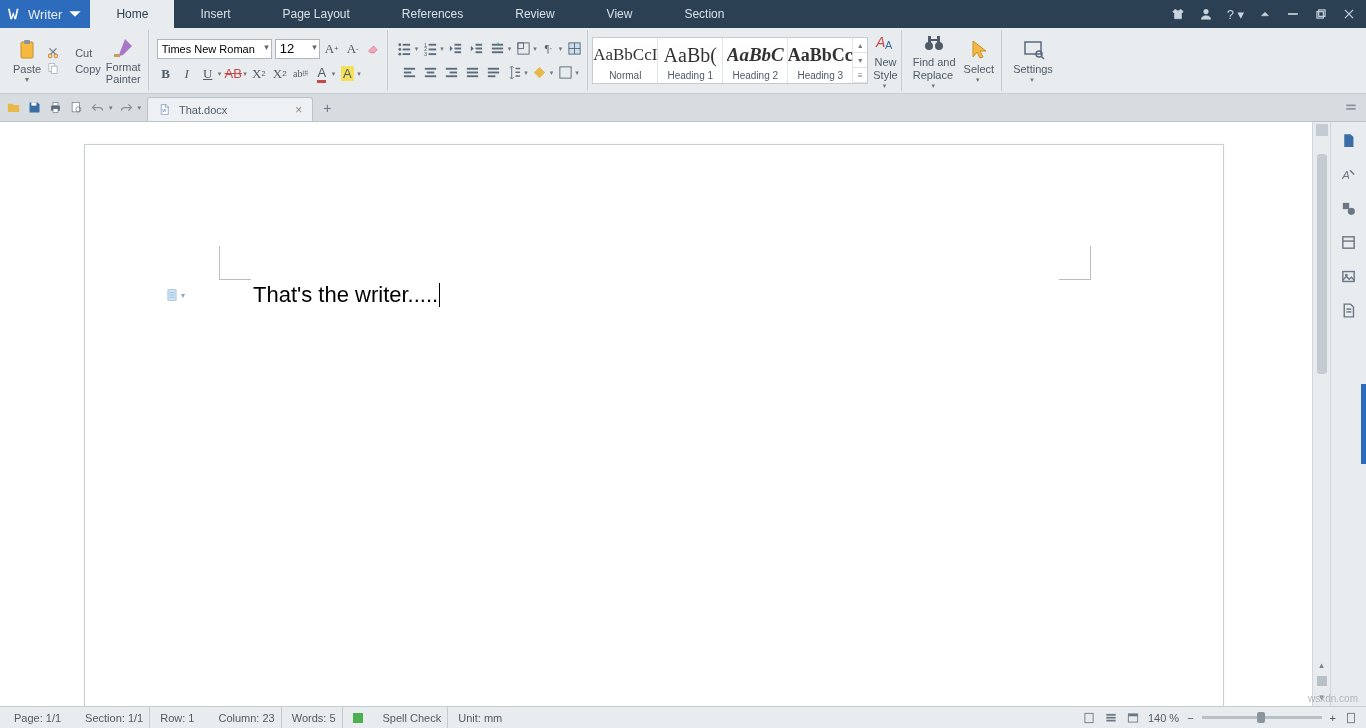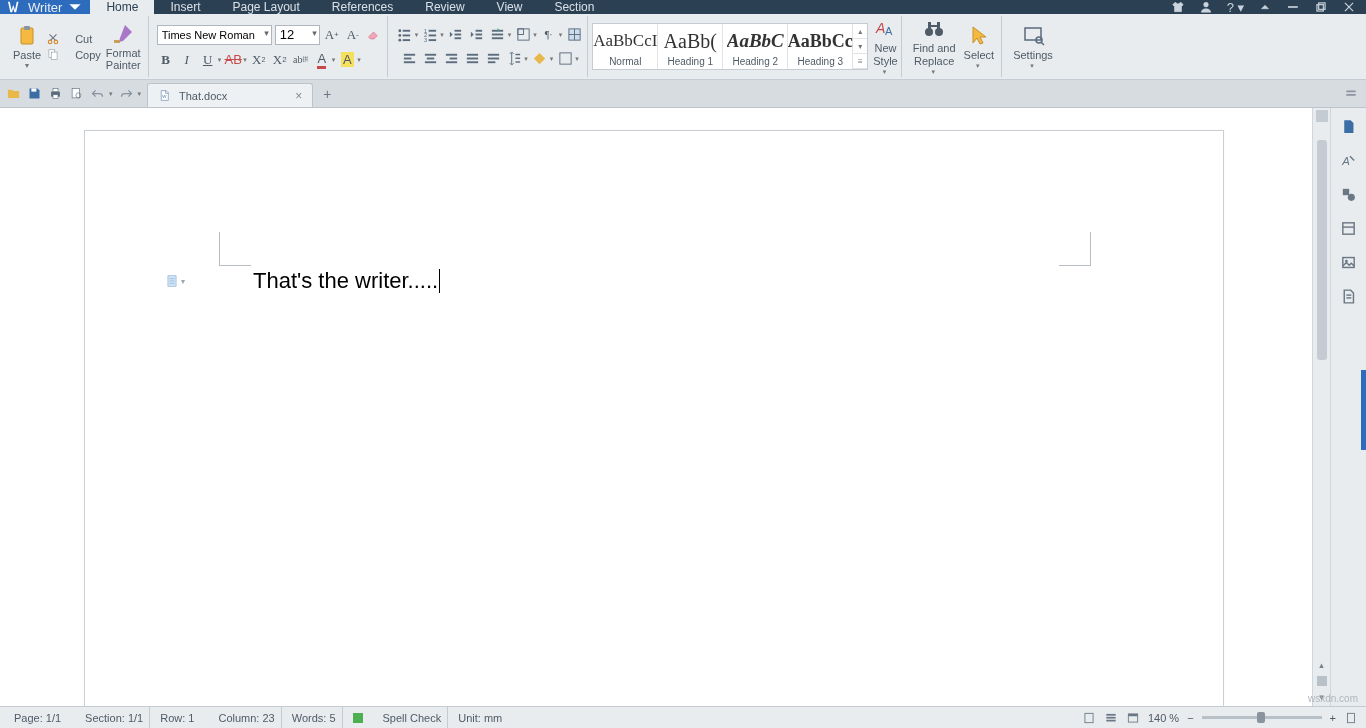--- a/index.html
+++ b/index.html
@@ -1,22 +1,22 @@
 <!DOCTYPE html>
 <html><head>
 <meta charset="utf-8">
 <style>
 *{box-sizing:border-box;margin:0;padding:0;font-family:"Segoe UI",Tahoma,sans-serif;user-select:none}
 body{width:1366px;height:728px;overflow:hidden;background:#fff;display:flex;flex-direction:column;font-size:12px;color:#333}
-.titlebar{height:14px;background:#2c4053;display:flex;align-items:stretch;color:#e8edf1}
+.titlebar{height:28px;background:#2c4053;display:flex;align-items:stretch;color:#e8edf1}
 .app-brand{background:#2d6bbd;display:flex;align-items:center;padding:0 8px;gap:6px;font-size:13px}
 .app-brand svg{width:14px;height:14px;fill:#fff}
 .app-dd{width:10px;height:10px;fill:#cfe0f2}
 .menu{display:flex;align-items:stretch}
-.menu-item{display:flex;align-items:center;padding:0 16px;font-size:12px;color:#d8e0e7;cursor:default}
+.menu-item{display:flex;align-items:center;padding:0 26px;font-size:12px;color:#d8e0e7;cursor:default}
 .menu-item.active{background:#e9ecef;color:#2c4053}
 .title-right{margin-left:auto;display:flex;align-items:center;gap:14px;padding:0 10px}
 .title-right .ico{width:14px;height:14px;fill:#c9d4de;stroke:#c9d4de}
 .ribbon{height:66px;background:#e9ecef;border-bottom:1px solid #c4cbd2;display:flex;align-items:stretch;padding:2px 6px;gap:4px}
 .grp{display:flex;align-items:center;gap:2px;padding:0 4px;border-right:1px solid #c4cbd2}
 .grp:last-child{border-right:none}
 .vcol{display:flex;flex-direction:column;align-items:center;justify-content:center;gap:1px;padding:0 3px;font-size:11px;color:#4f5b66}
 .vcol svg{width:24px;height:24px}
 .smallrow{display:flex;align-items:center;gap:15px;font-size:11px;color:#4f5b66}
 .smallrow svg{width:14px;height:14px}
@@ -352,21 +352,21 @@
 
   <div class="grp">
     <div class="vcol">
       <svg viewBox="0 0 24 24">
           <circle cx="7" cy="15" r="4" fill="#4f5b66"></circle>
           <circle cx="17" cy="15" r="4" fill="#4f5b66"></circle>
           <rect x="6" y="5" width="3" height="7" fill="#4f5b66"></rect>
           <rect x="15" y="5" width="3" height="7" fill="#4f5b66"></rect>
           <rect x="9" y="8" width="6" height="2" fill="#4f5b66"></rect>
         </svg>
-      <span style="white-space:pre;text-align:center;line-height:1.1">Find and
+      <span style="white-space:pre;line-height:1.1">Find and
 Replace</span>
         <span class="tiny-dd">▾</span>
     </div>
     <div class="vcol">
       <svg viewBox="0 0 24 24">
           <path d="M6 3l0 16 4-5 3 6 3-1-3-6 6 0z" fill="#f4b93e" stroke="#c7902a"></path>
         </svg>
       <span>Select</span>
         <span class="tiny-dd">▾</span>
     </div>

